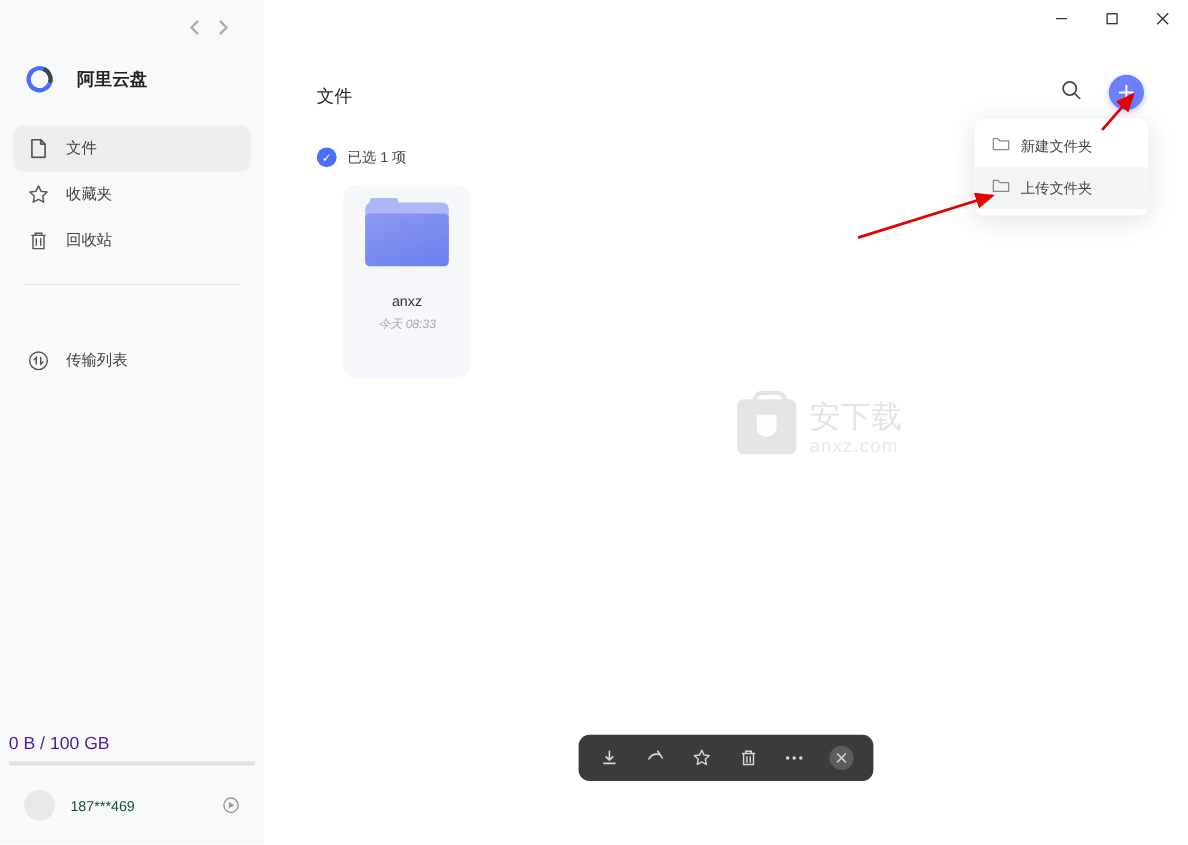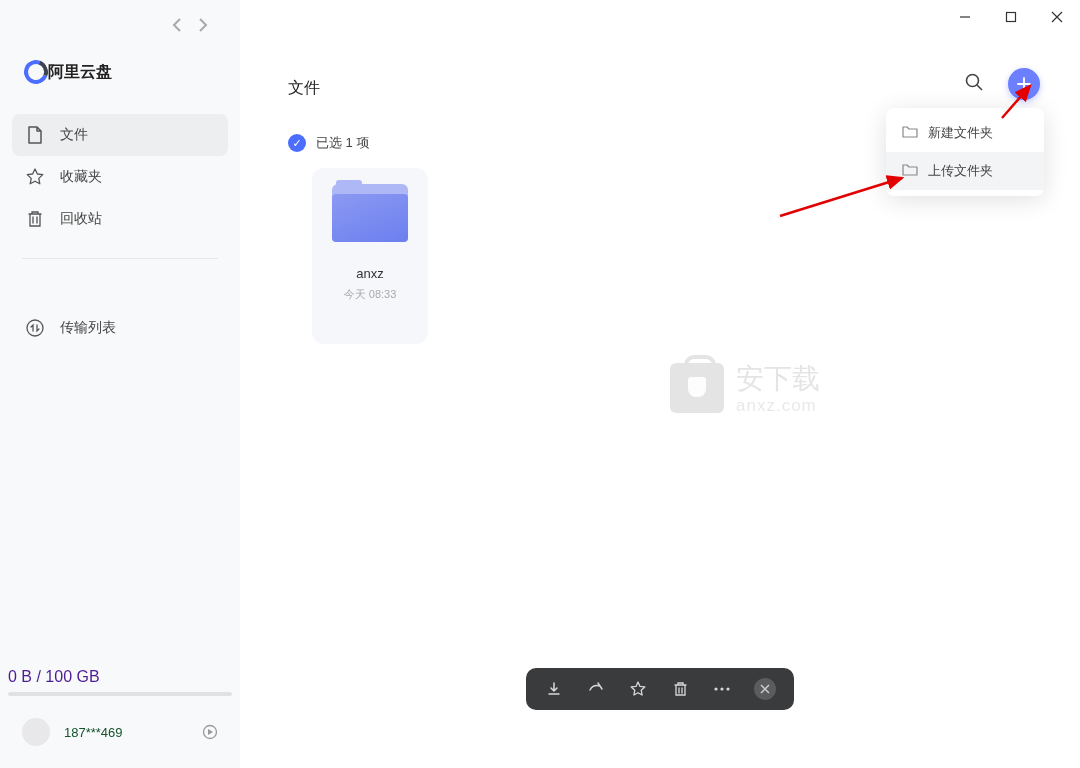--- a/index.html
+++ b/index.html
@@ -1,20 +1,20 @@
 <!DOCTYPE html>
 <html><head>
 <meta charset="utf-8">
 <style>
 * { box-sizing: border-box; margin: 0; padding: 0; }
 body { font-family: -apple-system, "Segoe UI", "Microsoft YaHei", sans-serif; width: 1080px; height: 768px; overflow: hidden; background: #fff; position: relative; }
 .sidebar { position: absolute; left: 0; top: 0; width: 240px; height: 768px; background: #f8f9fa; display: flex; flex-direction: column; }
 .nav-arrows { display: flex; gap: 16px; padding: 18px 0 0 0; justify-content: center; margin-left: 140px; }
 .nav-arrow { font-size: 16px; color: #aaa; cursor: pointer; }
-.logo-row { display: flex; align-items: center; padding: 28px 0 0 24px; gap: 0; text-align: center; }
+.logo-row { display: flex; align-items: center; padding: 28px 0 0 24px; gap: 22px; text-align: center; }
 .logo-ring { width: 24px; height: 24px; border: 4px solid #4b6eff; border-radius: 50%; border-right-color: #3d4450; transform: rotate(-25deg); }
 .logo-text { font-size: 16px; font-weight: 600; color: #222; }
 .nav-list { margin-top: 30px; padding: 0 12px; }
 .nav-item { display: flex; align-items: center; gap: 16px; padding: 12px 14px; border-radius: 8px; cursor: pointer; color: #444; font-size: 14px; }
 .nav-item.active { background: #edeeef; }
 .nav-icon { width: 18px; height: 18px; display: flex; align-items: center; justify-content: center; }
 .separator { height: 1px; background: #e5e6e8; margin: 18px 22px; }
 .storage { padding: 0 8px; margin-top: auto; font-size: 16px; color: #4c1d95; }
 .storage-bar { height: 4px; background: #e0e1e3; border-radius: 2px; margin-top: 6px; }
 .user-row { display: flex; align-items: center; gap: 14px; padding: 22px; }
@@ -29,23 +29,23 @@
 .search-btn { width: 24px; height: 24px; cursor: pointer; color: #444; }
 .add-btn { width: 32px; height: 32px; border-radius: 50%; background: #6b7fff; display: flex; align-items: center; justify-content: center; cursor: pointer; color: #fff; box-shadow: 0 2px 6px rgba(107,127,255,.4); }
 .selection-row { position: absolute; left: 48px; top: 134px; display: flex; align-items: center; gap: 10px; font-size: 13px; color: #444; }
 .check-circle { width: 18px; height: 18px; border-radius: 50%; background: #4b6eff; color: #fff; display: flex; align-items: center; justify-content: center; font-size: 11px; }
 .folder-card { position: absolute; left: 72px; top: 168px; width: 116px; height: 176px; background: #f6f7fb; border-radius: 12px; display: flex; flex-direction: column; align-items: center; padding-top: 14px; }
 .folder-icon { width: 76px; height: 62px; position: relative; }
 .folder-back { position: absolute; top: 2px; left: 0; width: 76px; height: 56px; background: #aeb8f6; border-radius: 6px 6px 4px 4px; }
 .folder-tab { position: absolute; top: -2px; left: 4px; width: 26px; height: 10px; background: #aeb8f6; border-radius: 3px 3px 0 0; }
 .folder-front { position: absolute; top: 12px; left: 0; width: 76px; height: 48px; background: linear-gradient(160deg,#8c99f2,#6b7fef); border-radius: 4px; }
 .folder-name { margin-top: 22px; font-size: 13px; color: #333; }
-.folder-date { margin-top: 6px; font-size: 11px; color: #aaa; }
+.folder-date { margin-top: 6px; font-size: 11px; color: #aaa; font-style: italic; }
 .dropdown { position: absolute; right: 36px; top: 108px; width: 158px; background: #fff; border-radius: 8px; box-shadow: 0 4px 24px rgba(0,0,0,.12); padding: 6px 0; }
-.dropdown-item { display: flex; align-items: center; gap: 10px; padding: 10px 16px; font-size: 13px; color: #444; cursor: pointer; }
+.dropdown-item { display: flex; gap: 10px; padding: 10px 16px; font-size: 13px; color: #444; cursor: pointer; }
 .dropdown-item.hover { background: #f3f4f6; }
 .dd-icon { width: 16px; height: 16px; color: #888; }
 .toolbar { position: absolute; left: 50%; bottom: 58px; transform: translateX(-50%); background: #3a3b3d; border-radius: 10px; padding: 10px 18px; display: flex; align-items: center; gap: 22px; }
 .tb-btn { width: 20px; height: 20px; color: #d8d8d8; cursor: pointer; display: flex; align-items: center; justify-content: center; }
 .tb-close { width: 22px; height: 22px; border-radius: 50%; background: #5b5c5e; color: #ccc; display: flex; align-items: center; justify-content: center; cursor: pointer; font-size: 12px; }
 .watermark { position: absolute; left: 430px; top: 360px; display: flex; align-items: center; gap: 12px; opacity: .22; }
 .wm-bag { width: 54px; height: 50px; background: #888; border-radius: 6px; position: relative; }
 .wm-bag::before { content: ""; position: absolute; top: -8px; left: 14px; width: 24px; height: 12px; border: 4px solid #888; border-bottom: none; border-radius: 10px 10px 0 0; }
 .wm-shield { position: absolute; left: 18px; top: 14px; width: 18px; height: 20px; background: #f8f9fa; border-radius: 3px 3px 8px 8px; }
 .wm-text { display: flex; flex-direction: column; }

